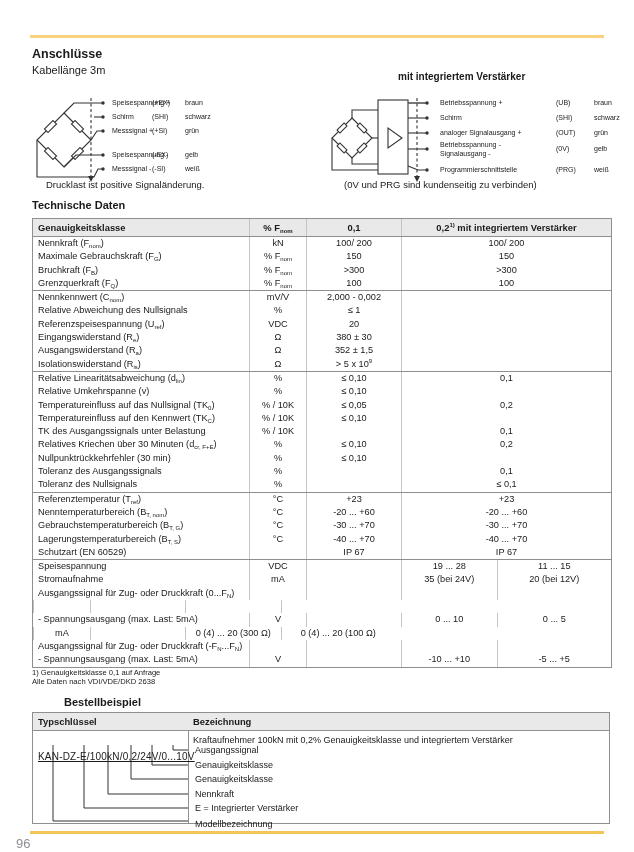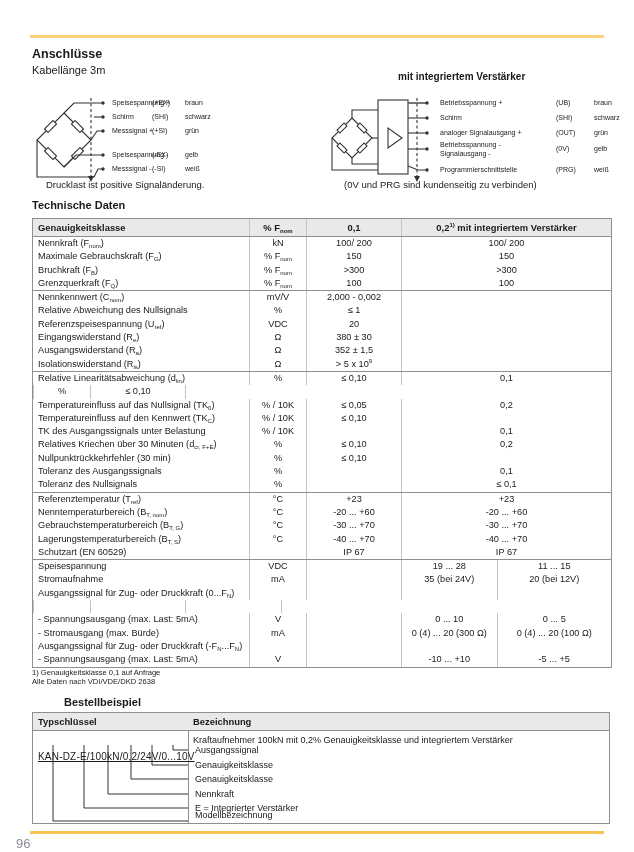--- a/index.html
+++ b/index.html
@@ -246,20 +246,21 @@
           </div>
         </div>
         <div class="tgroup">
           <div class="trow">
             <div class="tc tc-label">Relative Linearitätsabweichung (d<sub>lin</sub>)</div>
             <div class="tc tc-unit">%</div>
             <div class="tc tc-c1">≤ 0,10</div>
             <div class="tc tc-c2">0,1</div>
           </div>
           <div class="trow">
+            <div class="tc tc-label">Relative Umkehrspanne (v)</div>
             <div class="tc tc-unit">%</div>
             <div class="tc tc-c1">≤ 0,10</div>
             <div class="tc tc-c2"></div>
           </div>
           <div class="trow">
             <div class="tc tc-label">Temperatureinfluss auf das Nullsignal (TK<sub>0</sub>)</div>
             <div class="tc tc-unit">% / 10K</div>
             <div class="tc tc-c1">≤ 0,05</div>
             <div class="tc tc-c2">0,2</div>
           </div>
@@ -371,21 +372,20 @@
           <div class="trow">
             <div class="tc tc-label">- Spannungsausgang (max. Last: 5mA)</div>
             <div class="tc tc-unit">V</div>
             <div class="tc tc-c1"></div>
             <div class="tc tc-c2 split">
               <div class="sub-a">0 ... 10</div>
               <div class="sub-b">0 ... 5</div>
             </div>
           </div>
           <div class="trow">
-            <div class="tc tc-label">- Stromausgang (max. Bürde)</div>
             <div class="tc tc-unit">mA</div>
             <div class="tc tc-c1"></div>
             <div class="tc tc-c2 split">
               <div class="sub-a">0 (4) ... 20 (300 Ω)</div>
               <div class="sub-b">0 (4) ... 20 (100 Ω)</div>
             </div>
           </div>
           <div class="trow">
             <div class="tc tc-label">Ausgangssignal für Zug- oder Druckkraft (-F<sub>N</sub>...F<sub>N</sub>)</div>
             <div class="tc tc-unit"></div>
@@ -428,18 +428,18 @@
           <polyline points="51,14 51,77 155,77" fill="none" stroke="#333" stroke-width="1"></polyline>
           <polyline points="20,14 20,90 155,90" fill="none" stroke="#333" stroke-width="1"></polyline>
         </svg>
       <div class="bcode">KAN-DZ-E/100kN/0,2/24V/0...10V</div>
       <div class="bdesc">Kraftaufnehmer 100kN mit 0,2% Genauigkeitsklasse und integriertem Verstärker</div>
     <div class="blabel" style="top: 14px;">Ausgangssignal</div>
         <div class="blabel" style="top: 29px;">Genauigkeitsklasse</div>
         <div class="blabel" style="top: 43px;">Genauigkeitsklasse</div>
         <div class="blabel" style="top: 58px;">Nennkraft</div>
         <div class="blabel" style="top: 72px;">E = Integrierter Verstärker</div>
-        <div class="blabel" style="top: 79px;">Modellbezeichnung</div>
+        <div class="blabel" style="top: 88px;">Modellbezeichnung</div>
       </div>
   </div>
 
   <div class="pageno">96</div>
 </div>
 
 </body></html>

